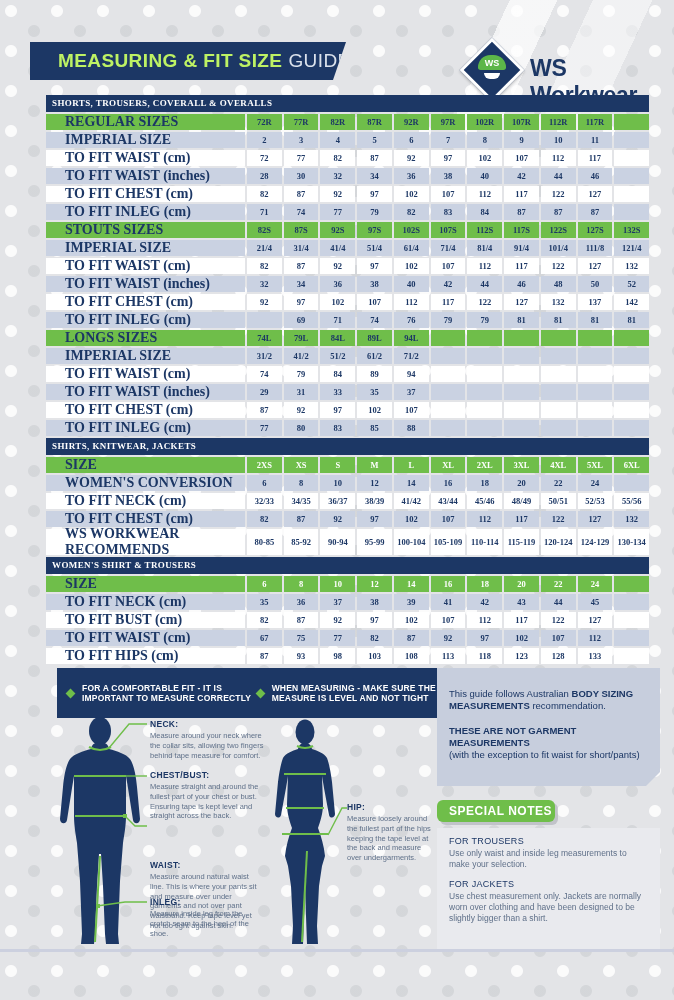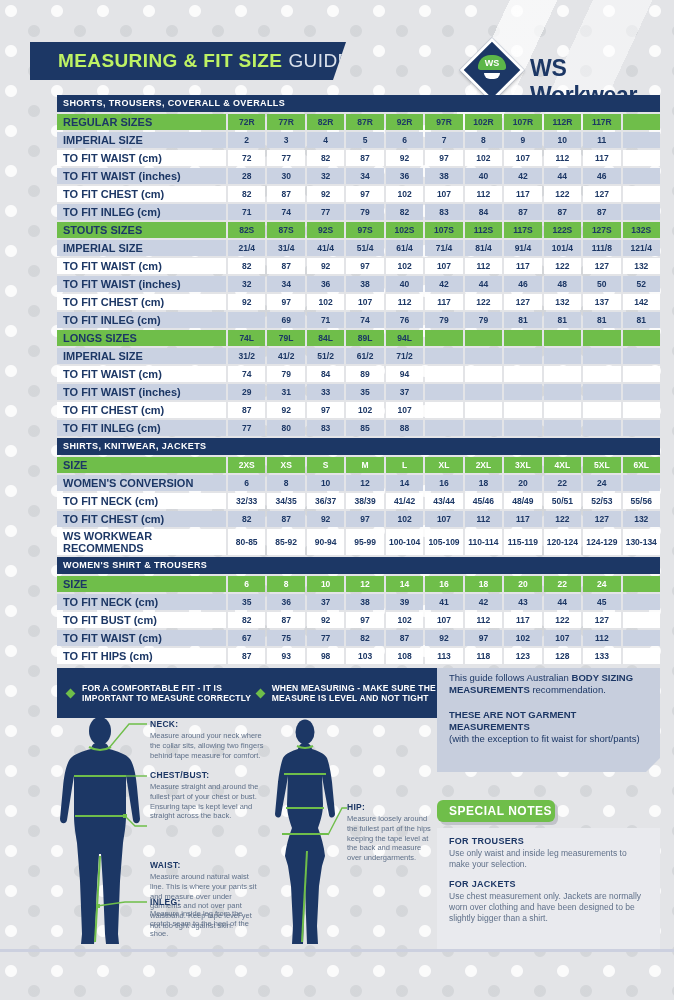--- a/index.html
+++ b/index.html
@@ -21,52 +21,52 @@
   .banner .t1{color:#bef264;font-size:19px;font-weight:700;letter-spacing:.4px;white-space:pre;}
   .banner .t2{color:#dbe2ec;font-size:19px;font-weight:400;letter-spacing:.4px;margin-left:6px;}
   .logo{position:absolute;left:462px;top:40px;width:60px;height:60px;}
   .diamond{position:absolute;left:7px;top:7px;width:40px;height:40px;background:#1c3765;border:3px solid #fff;
     transform:rotate(45deg);box-shadow:1px 1px 3px rgba(0,0,0,.25);}
   .logo .hat{position:absolute;left:16px;top:15px;width:28px;height:15px;background:#5cb649;border-radius:14px 14px 3px 3px;
     display:flex;align-items:center;justify-content:center;color:#fff;font-size:9px;font-weight:700;}
   .logo .stache{position:absolute;left:22px;top:33px;width:16px;height:6px;background:#fff;border-radius:0 0 8px 8px;}
   .brand{position:absolute;left:530px;top:55px;color:#1c3765;font-size:23px;font-weight:700;letter-spacing:-.3px;}
   
-  .tables{position:absolute;left:57px;top:95px;width:603px;}
+  .tables{position:absolute;left:46px;top:95px;width:603px;font-family:Liberation Serif, serif;}
   .secbar{background:#1c3765;color:#fff;font-size:9px;font-weight:700;letter-spacing:.4px;
     height:17px;line-height:17px;padding-left:6px;margin-bottom:2px;}
   .trow{display:flex;margin-bottom:2px;}
-  .trow .lbl{width:169px;flex:none;font-size:11px;font-weight:700;color:#1c3765;
-    display:flex;align-items:center;padding-left:6px;box-sizing:border-box;}
+  .trow .lbl{width:199px;flex:none;font-size:14px;font-weight:700;color:#1c3765;
+    display:flex;align-items:center;padding-left:19px;box-sizing:border-box;}
   .trow .cell{flex:1;margin-left:2px;font-size:8.5px;font-weight:700;color:#1c3765;
     display:flex;align-items:center;justify-content:center;text-align:center;}
   .trow{height:16px;}
   .trow.tall{height:26px;}
   .trow.hdr .lbl,.trow.hdr .cell{background:#6fbe4a;}
   .trow.hdr.wv .cell{color:#fff;}
   .trow.lb .lbl,.trow.lb .cell{background:#cad2e2;}
   .trow.w .lbl,.trow.w .cell{background:#fff;}
   
   .fit-box{position:absolute;left:57px;top:668px;width:421px;height:50px;background:#1c3765;
     box-sizing:border-box;padding:8px 10px;display:flex;flex-direction:row;justify-content:space-between;}
   .fit-line{display:flex;align-items:center;color:#fff;font-size:8.5px;font-weight:700;letter-spacing:.2px;}
   .dia{width:7px;height:7px;background:#6fbe4a;transform:rotate(45deg);margin-right:8px;flex:none;}
-  .guide-box{position:absolute;left:437px;top:668px;width:223px;height:104px;background:#c7cedd;
+  .guide-box{position:absolute;left:437px;top:668px;width:223px;height:118px;background:#c7cedd;
     clip-path:polygon(0 0,100% 0,100% calc(100% - 14px),calc(100% - 14px) 100%,0 100%);
-    box-sizing:border-box;padding:4px 12px;color:#1c3765;font-size:9.5px;line-height:1.3;}
+    box-sizing:border-box;padding:20px 12px;color:#1c3765;font-size:9.5px;line-height:1.3;}
   .guide-box p{margin:0 0 12px 0;}
   .guide-box b{font-weight:700;}
   
   .sn-tab{position:absolute;left:437px;top:800px;width:118px;height:22px;background:#6fbe4a;
     color:#fff;font-size:12px;font-weight:700;letter-spacing:.5px;line-height:22px;padding-left:12px;
     box-sizing:border-box;box-shadow:3px 3px 0 rgba(150,155,165,.45);border-radius:6px;}
   .sn-panel{position:absolute;left:437px;top:828px;width:223px;height:122px;background:#e9eaee;
     box-sizing:border-box;padding:8px 12px;}
   .sn-item{margin-bottom:9px;}
-  .sn-h{color:#1c3765;font-size:9px;font-weight:700;letter-spacing:.3px;margin-bottom:2px;}
+  .sn-h{color:#1c3765;font-size:9px;font-weight:400;letter-spacing:.3px;margin-bottom:2px;}
   .sn-t{color:#5f7089;font-size:8.5px;line-height:1.3;}
   
   .diagram{position:absolute;left:55px;top:716px;width:375px;height:234px;}
   .mp{position:absolute;width:114px;}
   .mp-label{color:#1c3765;font-size:8.5px;font-weight:700;letter-spacing:.3px;margin-bottom:2px;}
   .mp-text{color:#5f7089;font-size:7.5px;line-height:1.3;}
   .mp-neck{left:150px;top:719px;}
   .mp-chest{left:150px;top:770px;}
   .mp-waist{left:150px;top:820px;margin-top:40px;}
   .mp-inleg{left:150px;top:897px;}

